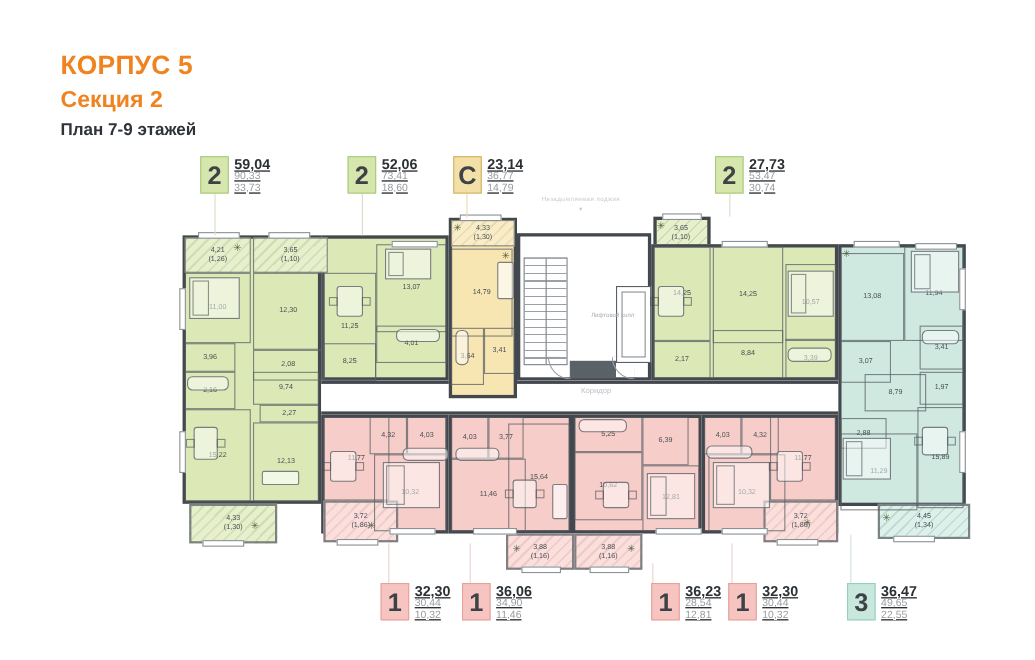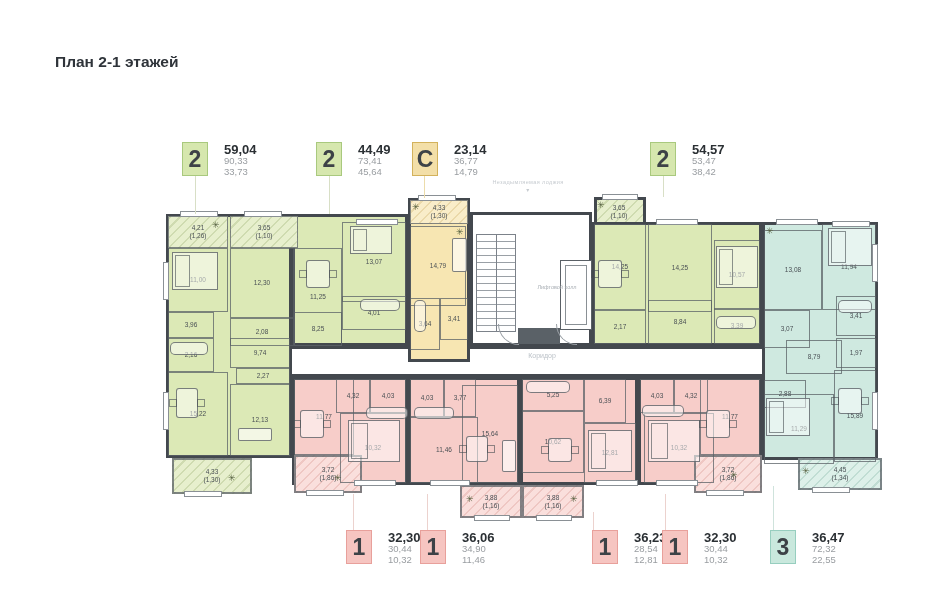--- a/index.html
+++ b/index.html
@@ -43,33 +43,35 @@
   .corrtext{position:absolute;color:#BCC2C8;font-size:7px;text-align:center;}
   .topnote{position:absolute;color:#C6CBD0;font-size:5.5px;text-align:center;letter-spacing:.4px;}
   
   .callout{position:absolute;display:flex;align-items:flex-start;}
   .cbox{width:26px;height:34px;border:1px solid;display:flex;align-items:center;justify-content:center;
         font-size:23px;font-weight:bold;color:#3D4247;box-sizing:border-box;}
   .cb-g{background:#D6E7AE;border-color:#A9C97E;}
   .cb-y{background:#F3DFA8;border-color:#D3B25C;}
   .cb-p{background:#F6C5C1;border-color:#E8A09B;}
   .cb-t{background:#C9E8DD;border-color:#97CEBF;}
-  .cvals{margin-left:16px;padding-top:1px;}
+  .cvals{margin-left:5px;padding-top:1px;text-decoration:underline;}
   .v1{font-size:13px;font-weight:bold;color:#2B3034;line-height:13px;}
   .v2{font-size:9.5px;color:#999DA1;line-height:10.5px;}
   .leader{position:absolute;width:1px;}
   .ld-g{background:#D8DFC6;}.ld-y{background:#ECDCAB;}.ld-p{background:#ECD2CE;}.ld-t{background:#CFE3DC;}
 </style>
 </head>
 <body>
 
 <div class="stage">
 
   <div class="abs" style="left:55px;top:46px;">
-    <div class="t3">План 2-1 этажей</div>
+    <div class="t1">КОРПУС 5</div>
+    <div class="t2">Секция 2</div>
+    <div class="t3">План 7-9 этажей</div>
   </div>
 
   <div class="blk bg-g" style="left:166px;top:214px;width:126px;height:244px;"></div>
   <div class="blk bg-g" style="left:292px;top:214px;width:116px;height:132px;"></div>
   <div class="blk bg-w" style="left:470px;top:212px;width:122px;height:134px;"></div>
   <div class="blk hatch-g" style="left:594px;top:197px;width:52px;height:29px;"></div>
   <div class="blk bg-g" style="left:592px;top:222px;width:170px;height:124px;"></div>
   <div class="blk bg-t" style="left:762px;top:222px;width:116px;height:238px;"></div>
   <div class="blk bg-p" style="left:292px;top:377px;width:116px;height:108px;"></div>
   <div class="blk bg-p" style="left:408px;top:377px;width:112px;height:108px;"></div>
@@ -265,39 +267,39 @@
     <div class="cbox cb-g">2</div>
     <div class="cvals">
         <div class="v1">59,04</div>
       <div class="v2">90,33</div>
       <div class="v2">33,73</div>
       </div>
   </div>
   <div class="callout" style="left:316px;top:142px;">
     <div class="cbox cb-g">2</div>
     <div class="cvals">
-        <div class="v1">44,49</div>
+        <div class="v1">52,06</div>
       <div class="v2">73,41</div>
-      <div class="v2">45,64</div>
+      <div class="v2">18,60</div>
       </div>
   </div>
   <div class="callout" style="left:412px;top:142px;">
     <div class="cbox cb-y">С</div>
     <div class="cvals">
         <div class="v1">23,14</div>
       <div class="v2">36,77</div>
       <div class="v2">14,79</div>
       </div>
   </div>
   <div class="callout" style="left:650px;top:142px;">
     <div class="cbox cb-g">2</div>
     <div class="cvals">
-        <div class="v1">54,57</div>
+        <div class="v1">27,73</div>
       <div class="v2">53,47</div>
-      <div class="v2">38,42</div>
+      <div class="v2">30,74</div>
       </div>
   </div>
 
   <div class="callout" style="left:346px;top:530px;">
     <div class="cbox cb-p">1</div>
     <div class="cvals">
         <div class="v1">32,30</div>
       <div class="v2">30,44</div>
       <div class="v2">10,32</div>
       </div>
@@ -323,18 +325,18 @@
     <div class="cvals">
         <div class="v1">32,30</div>
       <div class="v2">30,44</div>
       <div class="v2">10,32</div>
       </div>
   </div>
   <div class="callout" style="left:770px;top:530px;">
     <div class="cbox cb-t">3</div>
     <div class="cvals">
         <div class="v1">36,47</div>
-      <div class="v2">72,32</div>
+      <div class="v2">49,65</div>
       <div class="v2">22,55</div>
       </div>
   </div>
 
 </div>
 
 </body></html>

